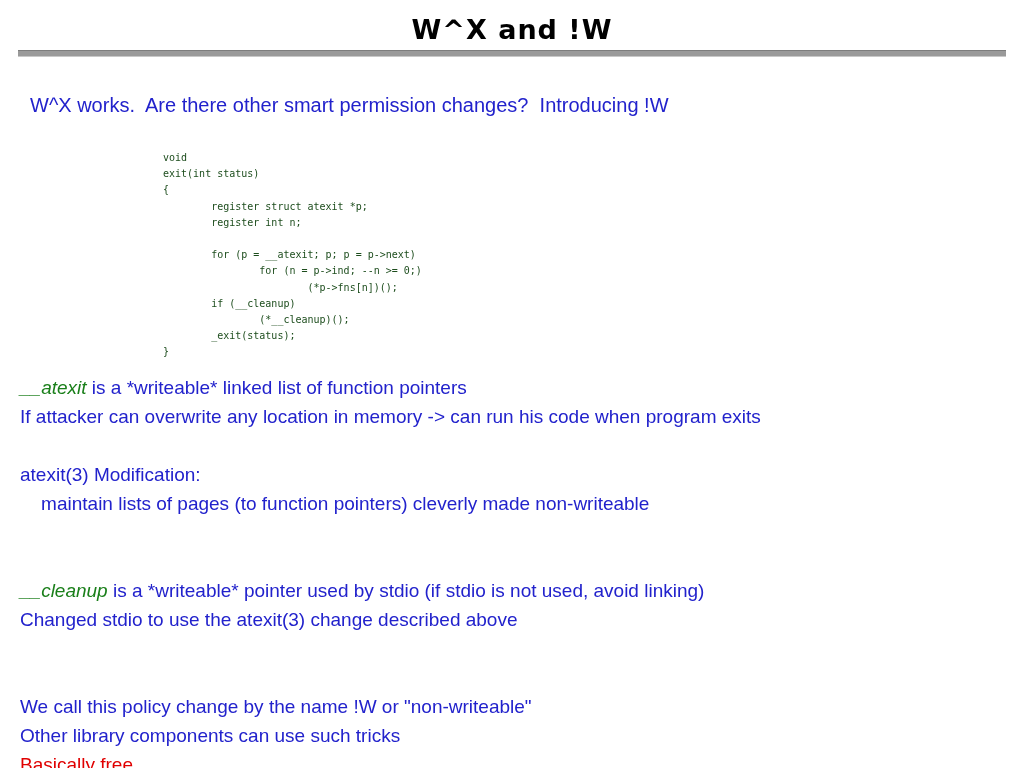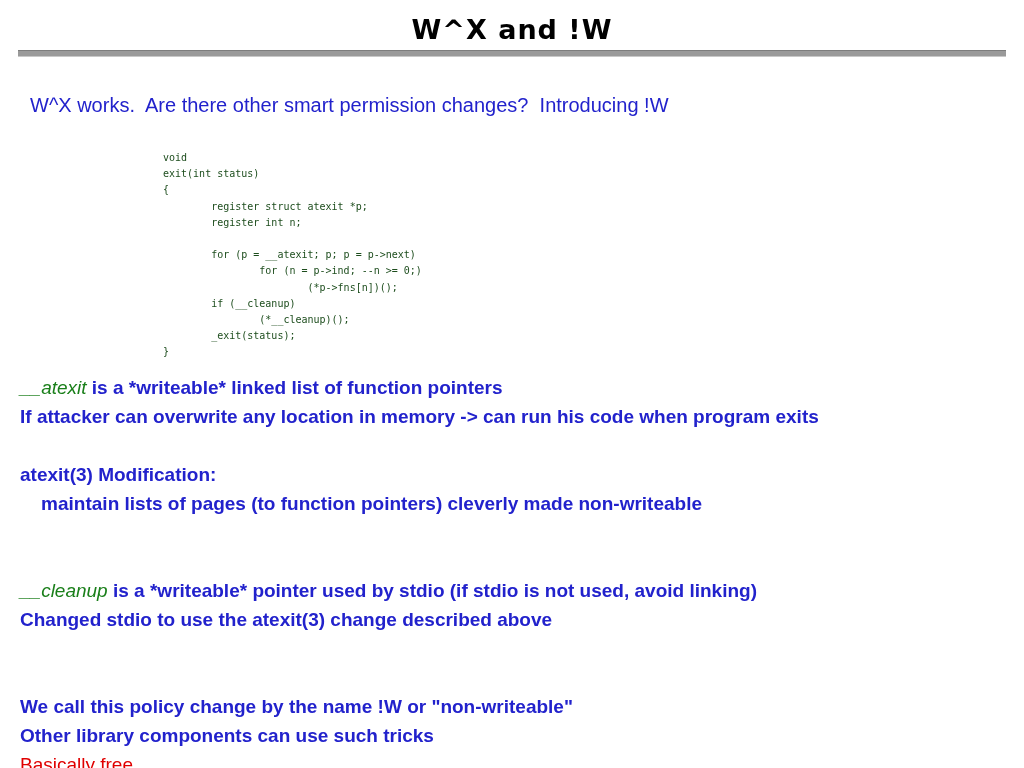--- a/index.html
+++ b/index.html
@@ -57,21 +57,21 @@
     color: #1d4d1d;
     white-space: pre;
   }
   .body-block {
     position: absolute;
     left: 20px;
     font-size: 19px;
     line-height: 29px;
     white-space: pre;
   }
-  .blue { color: #2222cc; font-weight: bold; }
+  .blue { color: #2222cc; }
   .green { color: #1a7f1a; font-style: italic; }
   .red { color: #e00000; }
   .line { display: block; white-space: pre; }
 </style>
 </head>
 <body>
 
 <div class="slide">
 
   <div class="slide-title">W^X and !W</div>

